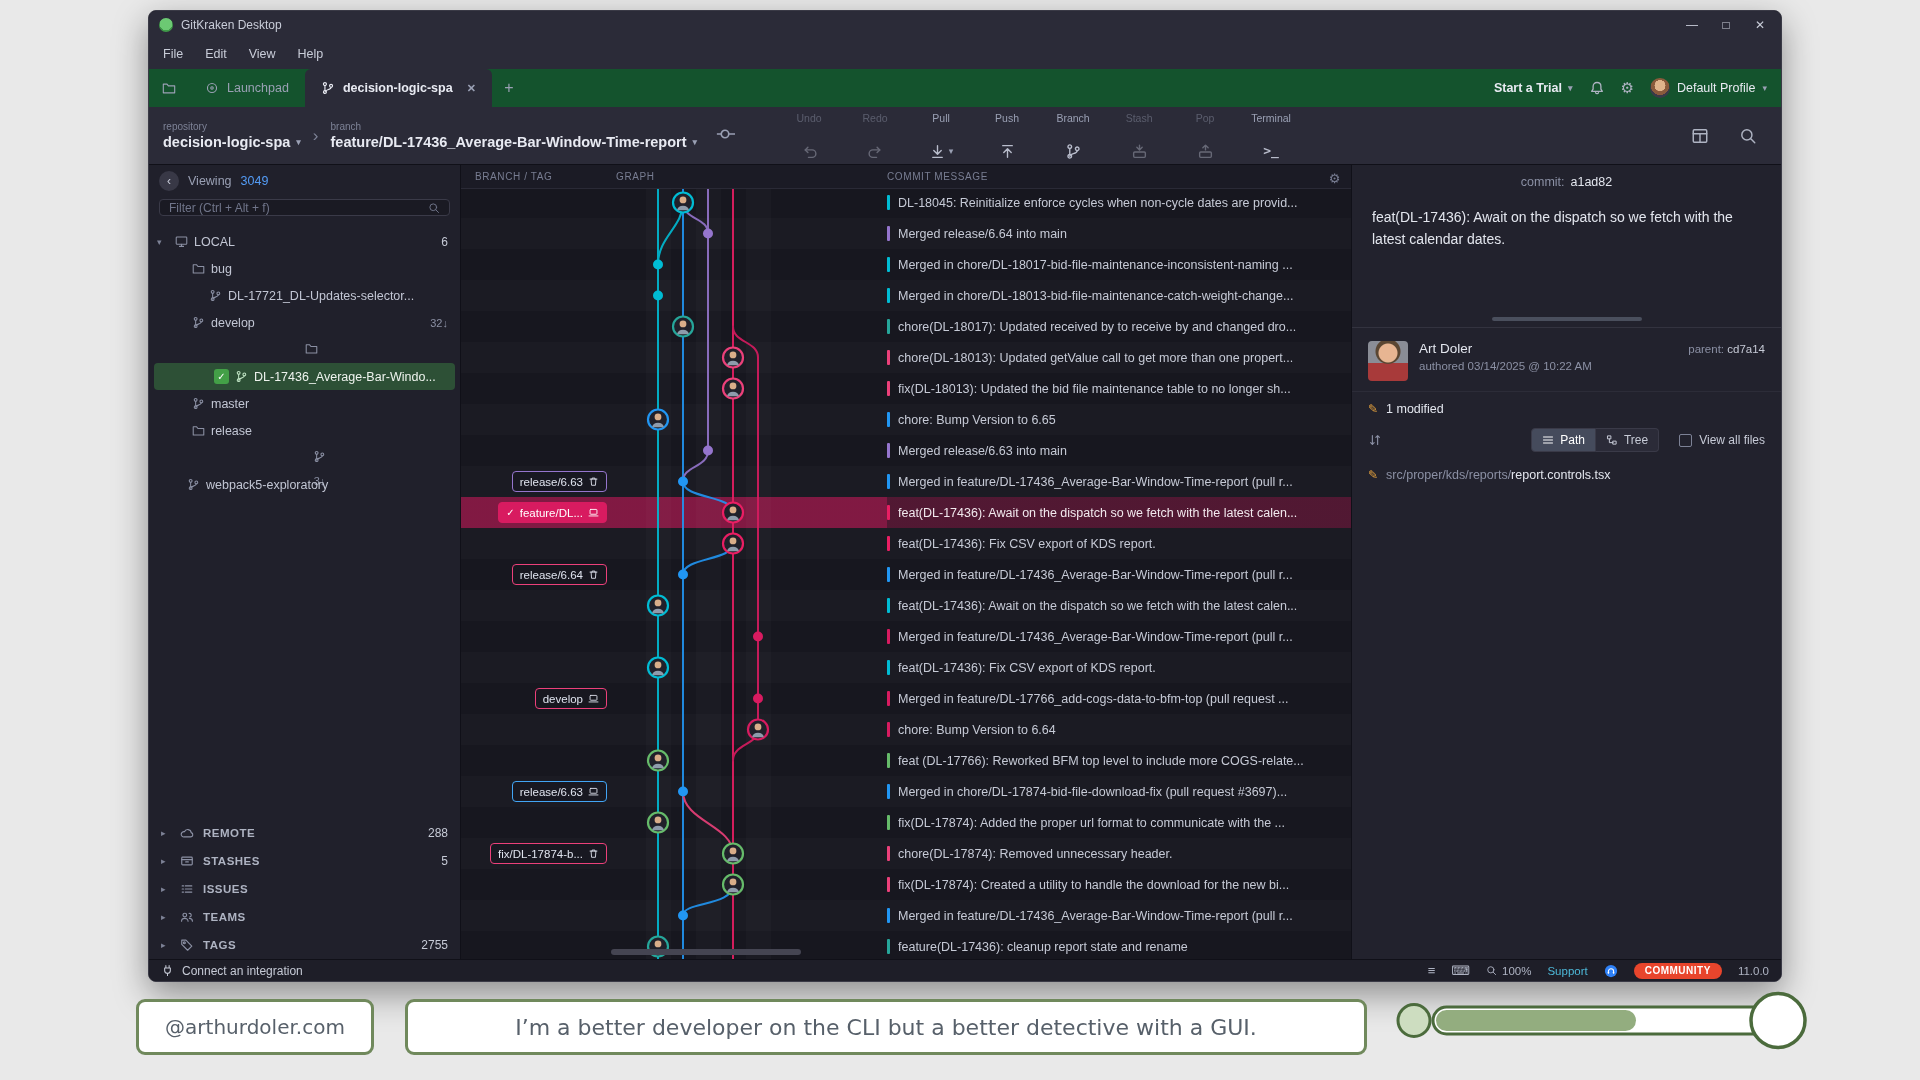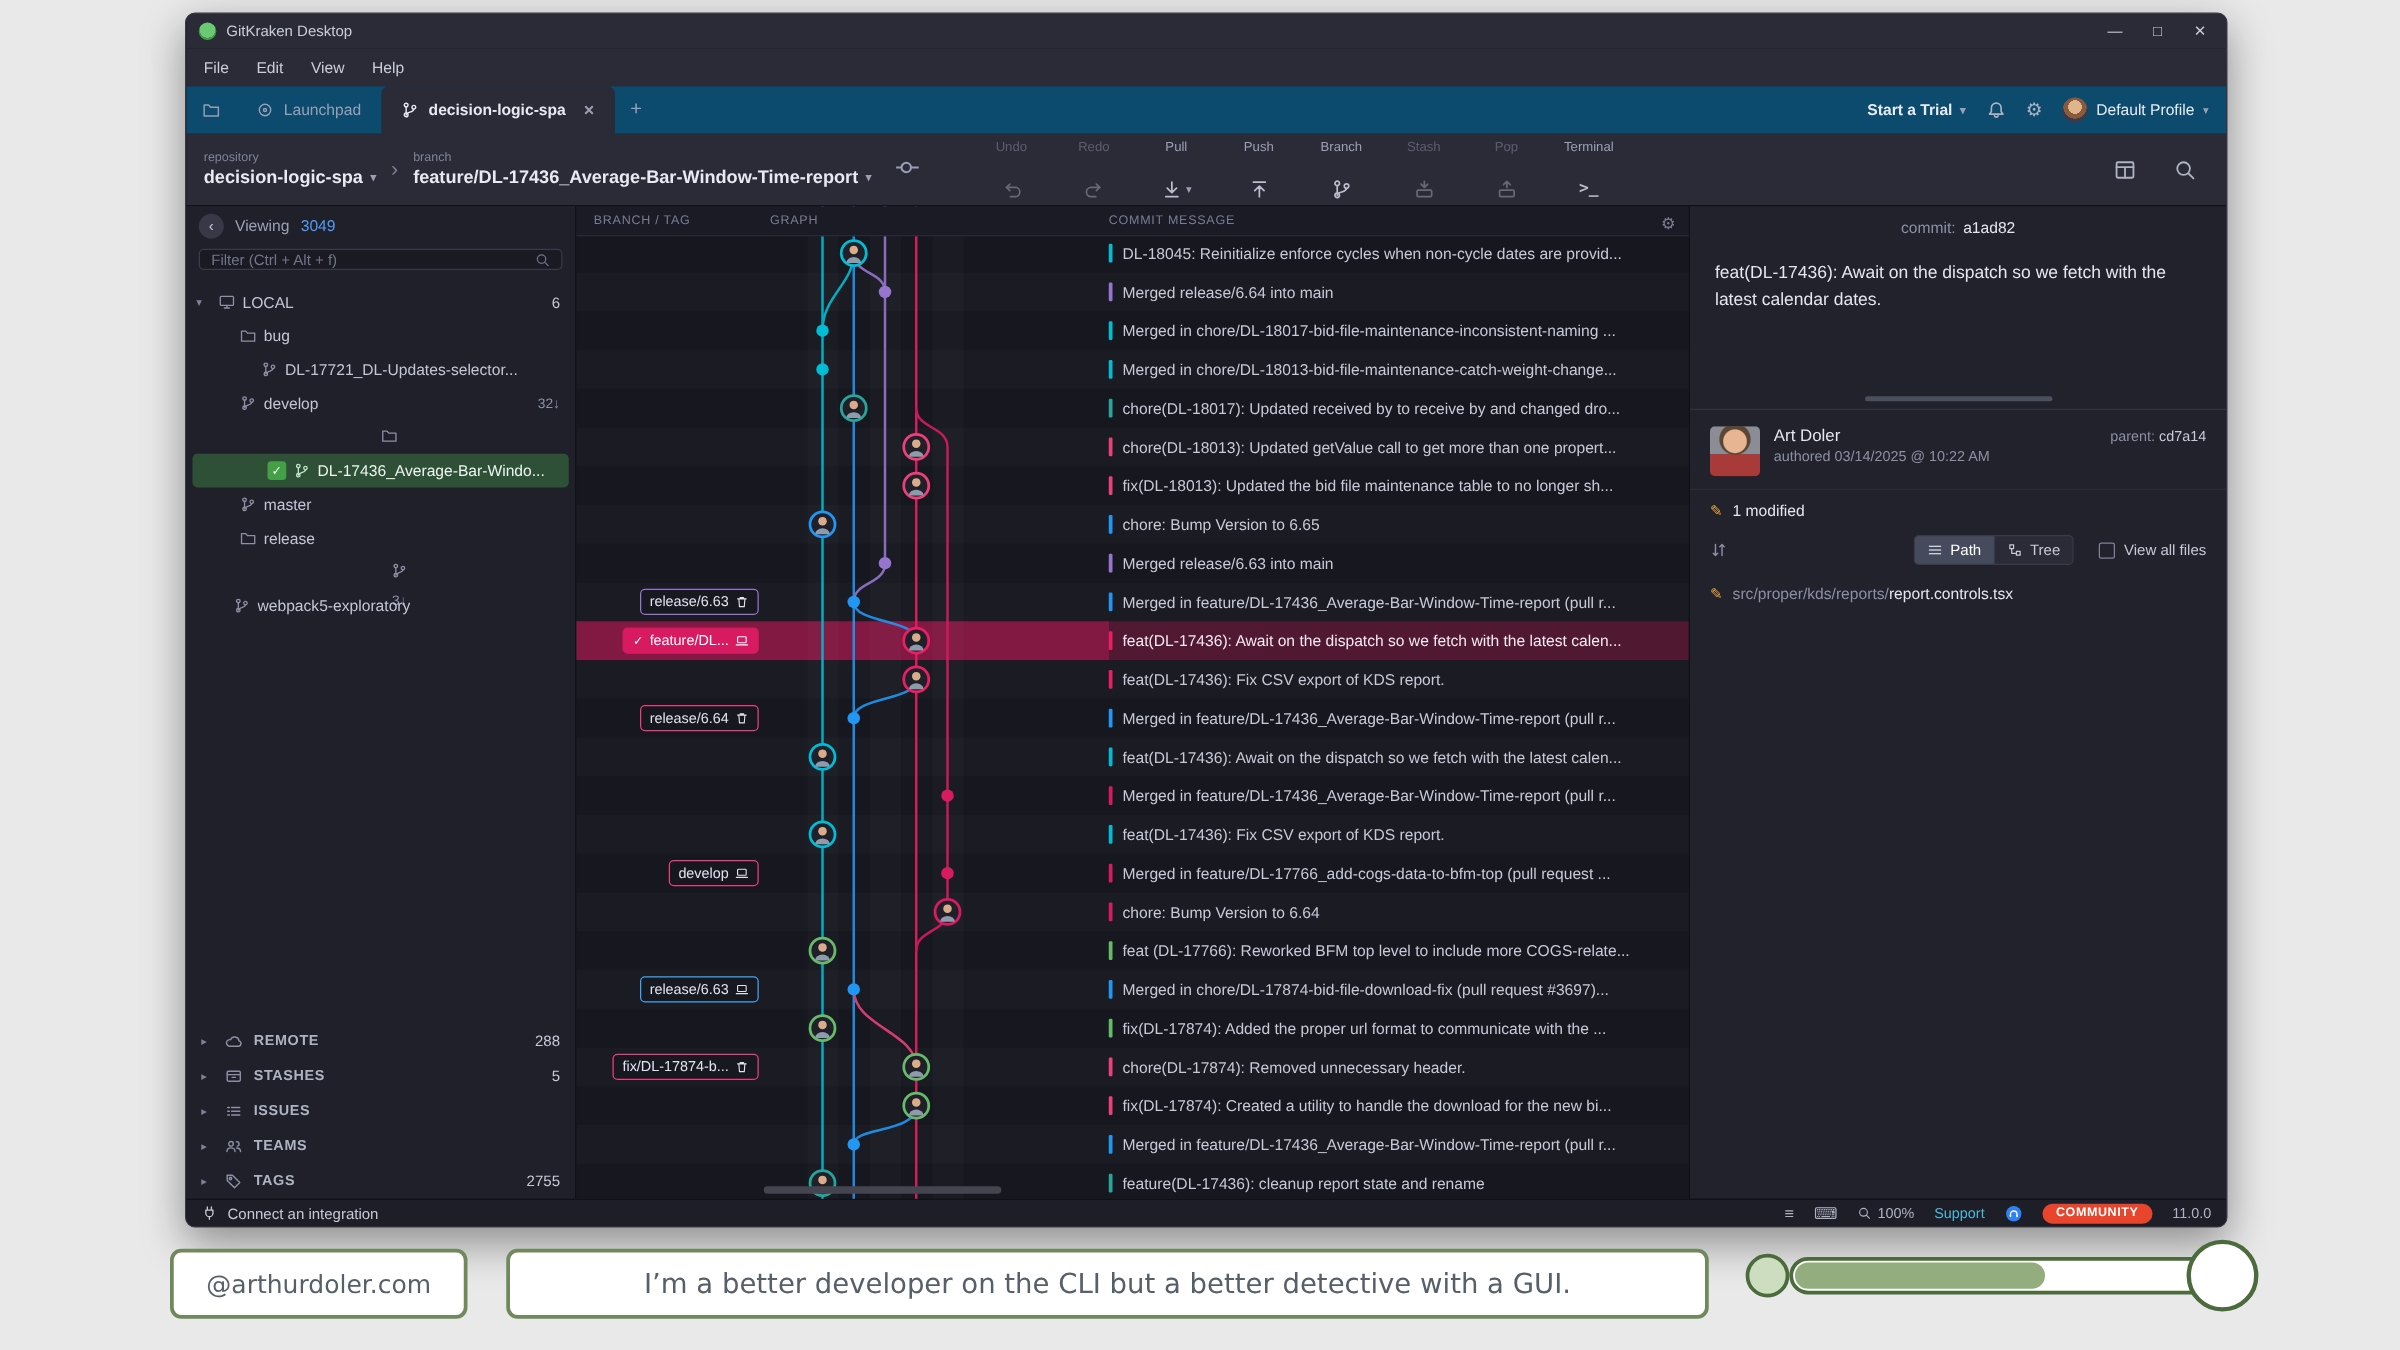--- a/index.html
+++ b/index.html
@@ -18,21 +18,21 @@
   .titlebar{height:28px;background:#2b2b38;display:flex;align-items:center;padding:0 4px 0 10px;flex:none}
   .gk-logo{width:14px;height:14px;border-radius:50%;background:radial-gradient(circle at 50% 42%,#6cc973 0 58%,#3f9948 59% 100%);margin-right:8px}
   .titlebar .title{font-size:12px;color:#c9cdd9}
   .win-controls{margin-left:auto;display:flex}
   .win-controls span{width:34px;height:28px;display:flex;align-items:center;justify-content:center;color:#c9cdd9;font-size:12px}
 
   
   .menubar{height:30px;background:#2b2b38;display:flex;align-items:center;gap:22px;padding-left:14px;flex:none;color:#c9cdd9}
 
   
-  .tabbar{height:38px;background:#0c4a6e;display:flex;align-items:center;flex:none}
+  .tabbar{height:38px;background:#14532d;display:flex;align-items:center;flex:none}
   .tab-folder{width:40px;height:38px;display:flex;align-items:center;justify-content:center;color:#9aa0b4}
   .tab{display:flex;align-items:center;gap:8px;height:38px;padding:0 16px;color:#9aa0b4}
   .tab.active{background:#2b2b38;color:#e8eaf2;border-top-left-radius:6px;border-top-right-radius:6px;font-weight:bold}
   .tab .close{margin-left:6px;font-size:11px;color:#9aa0b4}
   .tab-add{width:34px;display:flex;align-items:center;justify-content:center;color:#9aa0b4;font-size:16px}
   .tabbar-right{margin-left:auto;display:flex;align-items:center;gap:16px;padding-right:14px}
   .trial{display:flex;align-items:center;gap:6px;color:#e8eaf2;font-weight:bold;font-size:12.5px}
   .chev{font-size:9px;color:#9aa0b4}
   .profile{display:flex;align-items:center;gap:7px;color:#e8eaf2;font-size:12.5px}
   .avatar-sm{width:20px;height:20px;border-radius:50%;background:radial-gradient(circle at 50% 38%,#e0b48c 0 34%,#8a5a3c 35% 58%,#3a3a48 59% 100%)}

